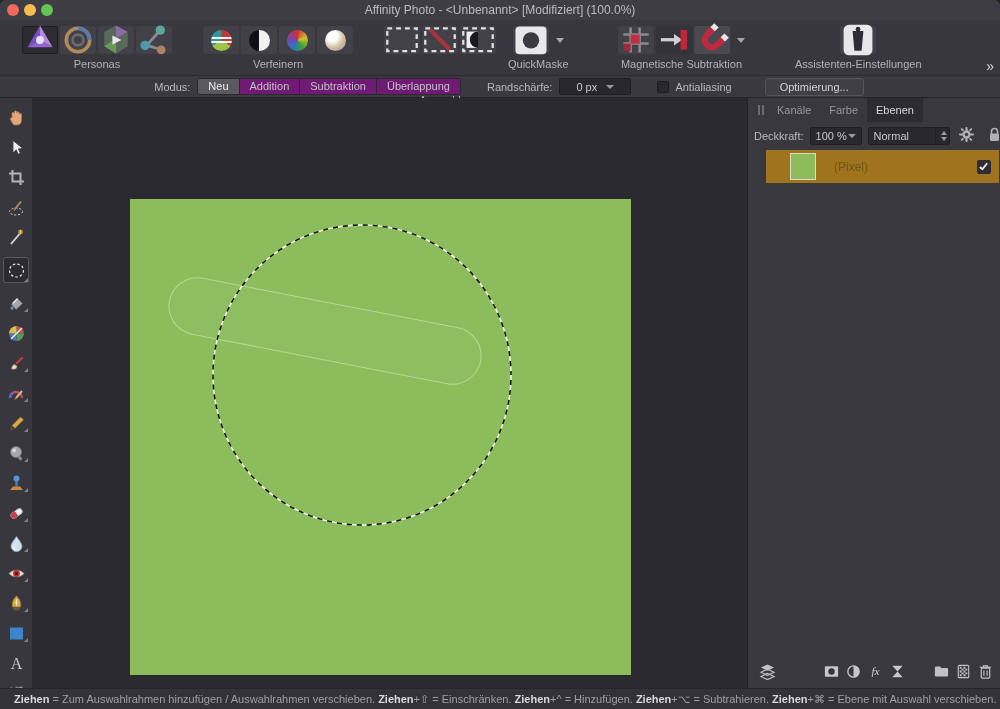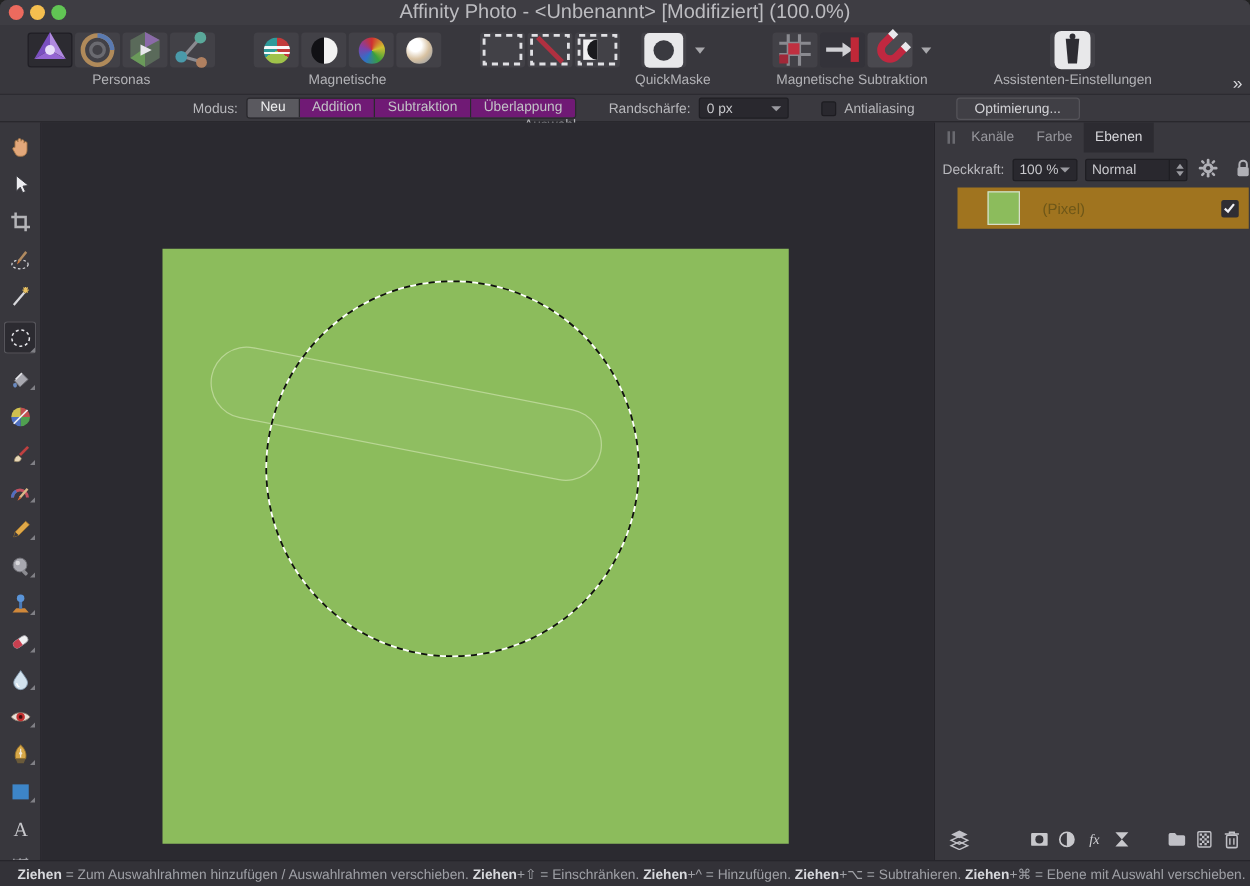--- a/index.html
+++ b/index.html
@@ -6,21 +6,21 @@
   html,body { width:1000px; height:709px; overflow:hidden; background:#222; }
   body { font-family:"Liberation Sans", sans-serif; color:#c0c0c4; font-size:11px; }
   .window { position:absolute; inset:0; display:flex; flex-direction:column; background:#38373d; border-radius:6px 6px 0 0; overflow:hidden; }
 
   
   .titlebar { height:20px; background:#3e3d43; position:relative; flex:none; }
   .tl { position:absolute; top:4px; width:12px; height:12px; border-radius:50%; }
   .tl.red { left:7px; background:#ec6a5e; }
   .tl.yellow { left:24px; background:#f5bf4f; }
   .tl.green { left:41px; background:#61c554; }
-  .title { text-align:center; line-height:20px; font-size:16px; color:#bcbcc0; }
+  .title { text-align:center; line-height:20px; font-size:12px; color:#bcbcc0; }
 
   
   .toolbar { height:56px; background:#38373d; position:relative; flex:none; border-bottom:1px solid #2c2b31; }
   .tb-group { position:absolute; top:5px; display:flex; flex-direction:column; align-items:center; }
   .tb-icons { display:flex; gap:2px; align-items:center; height:30px; }
   .tb-label { margin-top:3px; font-size:11px; color:#b2b2b6; white-space:nowrap; }
   .tb-btn { width:36px; height:28px; background:#424147; border-radius:3px; display:flex; align-items:center; justify-content:center; }
   .tb-btn.active { background:#2c2b31; box-shadow:inset 0 0 0 1px #1f1e24; }
   .tb-btn.pressed { background:#34333a; }
   .tb-btn.lit { background:#4a494f; }
@@ -34,21 +34,21 @@
   .oc4 { background: radial-gradient(circle at 35% 30%, #ffffff 0 25%, #d8c2a2 55%, #8592a2 100%); }
   .overflow-chevrons { position:absolute; right:6px; top:38px; color:#d8d8dc; font-size:14px; }
 
   
   .contextbar { height:22px; background:#3a393f; border-bottom:1px solid #242329; display:flex; align-items:center; flex:none; padding-left:18px;justify-content:center; }
   .ctx-label { color:#b8b8bc; margin-right:7px; }
   .seg { display:flex; border:1px solid #2a292e; border-radius:3px; overflow:hidden; height:17px; }
   .seg-btn { padding:0 10px; line-height:15px; background:#701a75; color:#c2c2c6; border-right:1px solid #2a292e; }
   .seg-btn:last-child { border-right:none; }
   .seg-btn.sel { background:#5a595f; color:#eeeeef; }
-  .dropdown { height:17px; background:#29282e; border:1px solid #1f1e23; border-radius:2px; display:flex; align-items:center; padding:0 5px; color:#c8c8cc; }
+  .dropdown { height:17px; background:#29282e; border:1px solid #1f1e23; border-radius:2px; display:flex; align-items:center; padding:0 16px; color:#c8c8cc; }
   .dd-caret { width:0;height:0;border-left:4px solid transparent;border-right:4px solid transparent;border-top:4px solid #9a9aa0; margin-left:auto; }
   .checkbox { width:12px; height:12px; background:#29282e; border:1px solid #1d1c21; border-radius:2px; margin-right:6px; }
   .btn { height:18px; background:#403f45; border:1px solid #55545a; border-radius:3px; padding:0 14px; line-height:16px; color:#d2d2d6; }
 
   
   .main { flex:1; display:flex; min-height:0; }
   .toolcol { width:33px; flex:none; background:#38373d; border-right:1px solid #2a292f; display:flex; flex-direction:column; align-items:center; padding-top:9px; gap:10px; overflow:hidden; }
   .tool { width:26px; height:20px; flex:none; display:flex; align-items:center; justify-content:center; position:relative; }
   .tool svg { width:19px; height:19px; }
   .tool.active { background:#2c2b31; box-shadow:inset 0 0 0 1px #56555b; border-radius:3px; height:26px; }
@@ -144,21 +144,21 @@
         <div class="tb-btn">
             <span class="opt-circle oc2"></span>
           </div>
         <div class="tb-btn">
             <span class="opt-circle oc3"></span>
           </div>
         <div class="tb-btn">
             <span class="opt-circle oc4"></span>
           </div>
       </div>
-      <div class="tb-label">Magnetische</div>
+      <div class="tb-label">Verfeinern</div>
     </div>
 
     <div class="tb-group" style="left:384px;gap:36px;">
       <div class="tb-icons">
         <div class="tb-btn">
           <svg viewBox="0 0 22 18">
             <rect x="2" y="2" width="18" height="14" fill="none" stroke="#e0e0e4" stroke-width="1.4" stroke-dasharray="3 2.4"></rect>
           </svg>
         </div>
         <div class="tb-btn">

